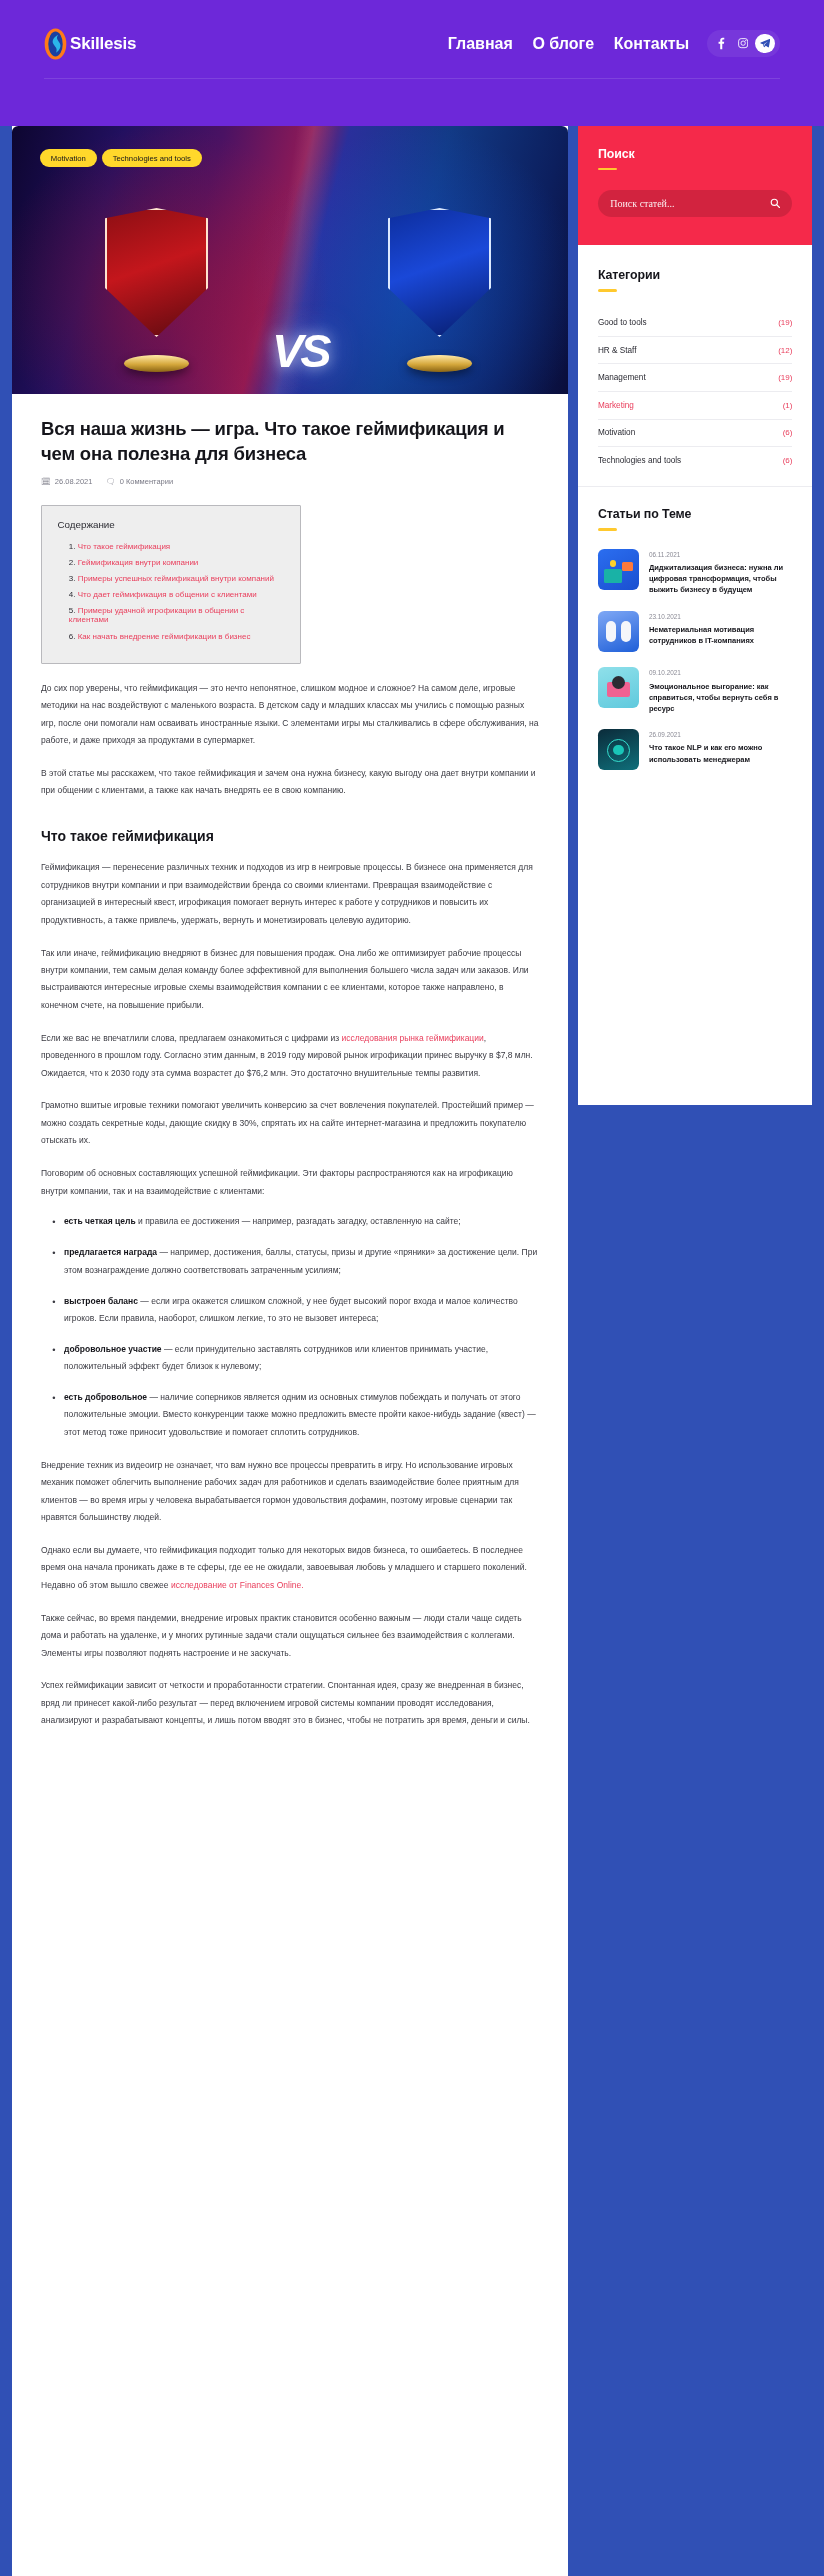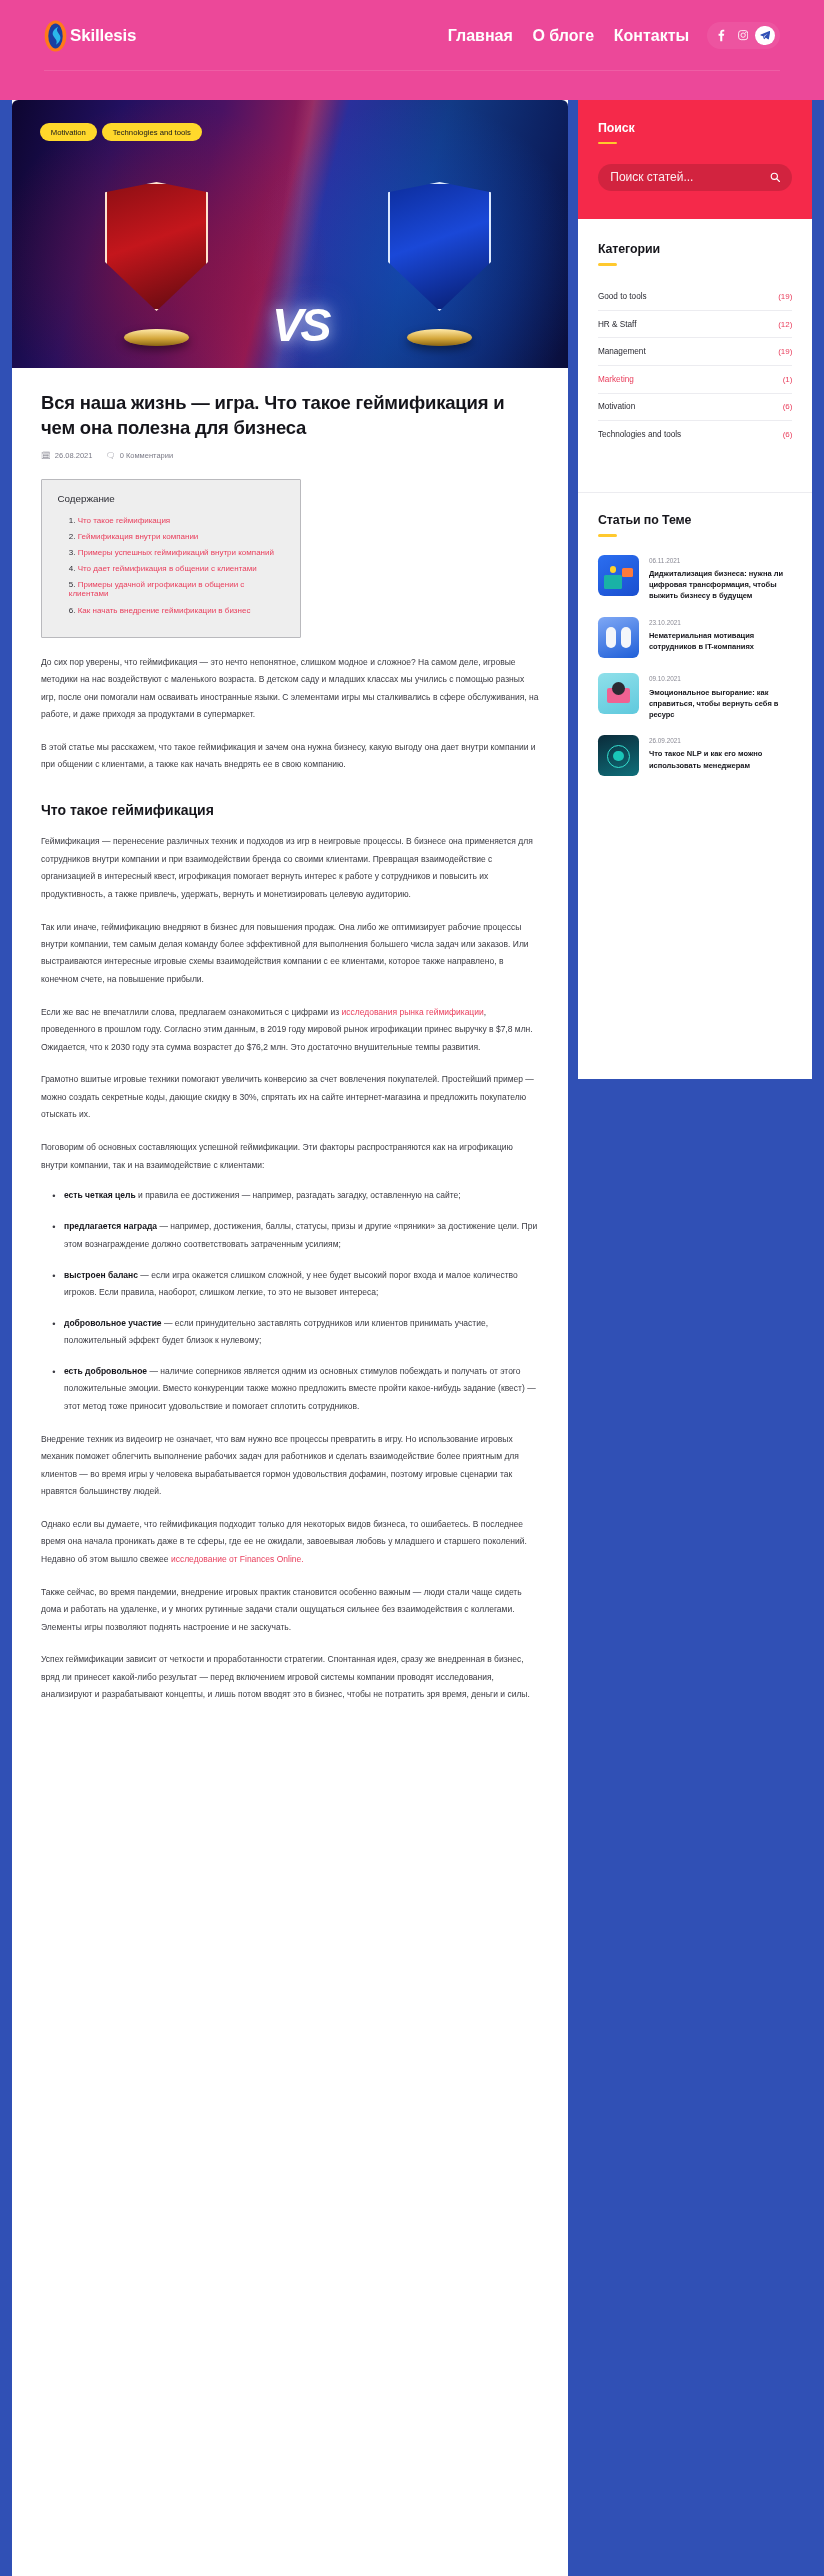--- a/index.html
+++ b/index.html
@@ -9,25 +9,25 @@
     background: #3050b5;
     width: 824px;
     min-height: 2620px;
     position: relative;
     overflow-x: hidden;
   }
 
   
   .site-header {
     width: 824px;
-    height: 100px;
-    background: #ec4899;
+    height: 126px;
+    background: #6d28d9;
     display: flex;
     align-items: flex-start;
-    padding: 1px 44px;
+    padding: 9px 44px;
     position: relative;
   }
   .header-inner {
     width: 100%;
     height: 70px;
     display: flex;
     align-items: center;
     justify-content: space-between;
     border-bottom: 0.5px solid rgba(255,255,255,0.12);
   }
@@ -269,42 +269,42 @@
     display: flex;
     align-items: center;
     padding: 0 12.4px;
   }
   .search-input {
     flex: 1;
     border: none;
     background: transparent;
     outline: none;
     color: #ffffff;
-    font-size: 12px;
-    font-family: Liberation Sans, sans-serif;
+    font-size: 10px;
+    font-family: Liberation Serif, serif;
   }
   .search-input::placeholder { color: rgba(255,255,255,0.92); }
   .search-icon-btn { background: none; border: none; cursor: pointer; padding: 0; display:flex; }
 
   .cat-card { padding: 23px 19.6px 12.4px 19.6px; }
   .cat-list { list-style: none; margin-top: 17.5px; }
   .cat-row {
     display: flex;
     align-items: center;
     justify-content: space-between;
     padding: 8.8px 0;
     border-bottom: 0.5px solid #ececf0;
     cursor: pointer;
   }
   .cat-row:last-child { border-bottom: none; }
   .cat-name { font-size: 8.2px; color: #2a2a32; }
   .cat-row.active .cat-name { color: #e93e5c; }
   .cat-count { font-size: 8px; color: #e93e5c; font-weight: 500; }
 
-  .rel-card { padding: 19.6px 19.6px 31px 19.6px; border-top: 0.5px solid #ececf0; margin-top: 32px; }
+  .rel-card { padding: 19.6px 19.6px 31px 19.6px; border-top: 0.5px solid #ececf0; }
   .rel-list { margin-top: 18.5px; }
   .rel-item { display: flex; gap: 10px; margin-bottom: 15.5px; cursor: pointer; }
   .rel-thumb {
     width: 41px; height: 41px;
     border-radius: 6.2px;
     flex: 0 0 41px;
     overflow: hidden;
     position: relative;
   }
   .rel-text { padding-top: 1px; }

